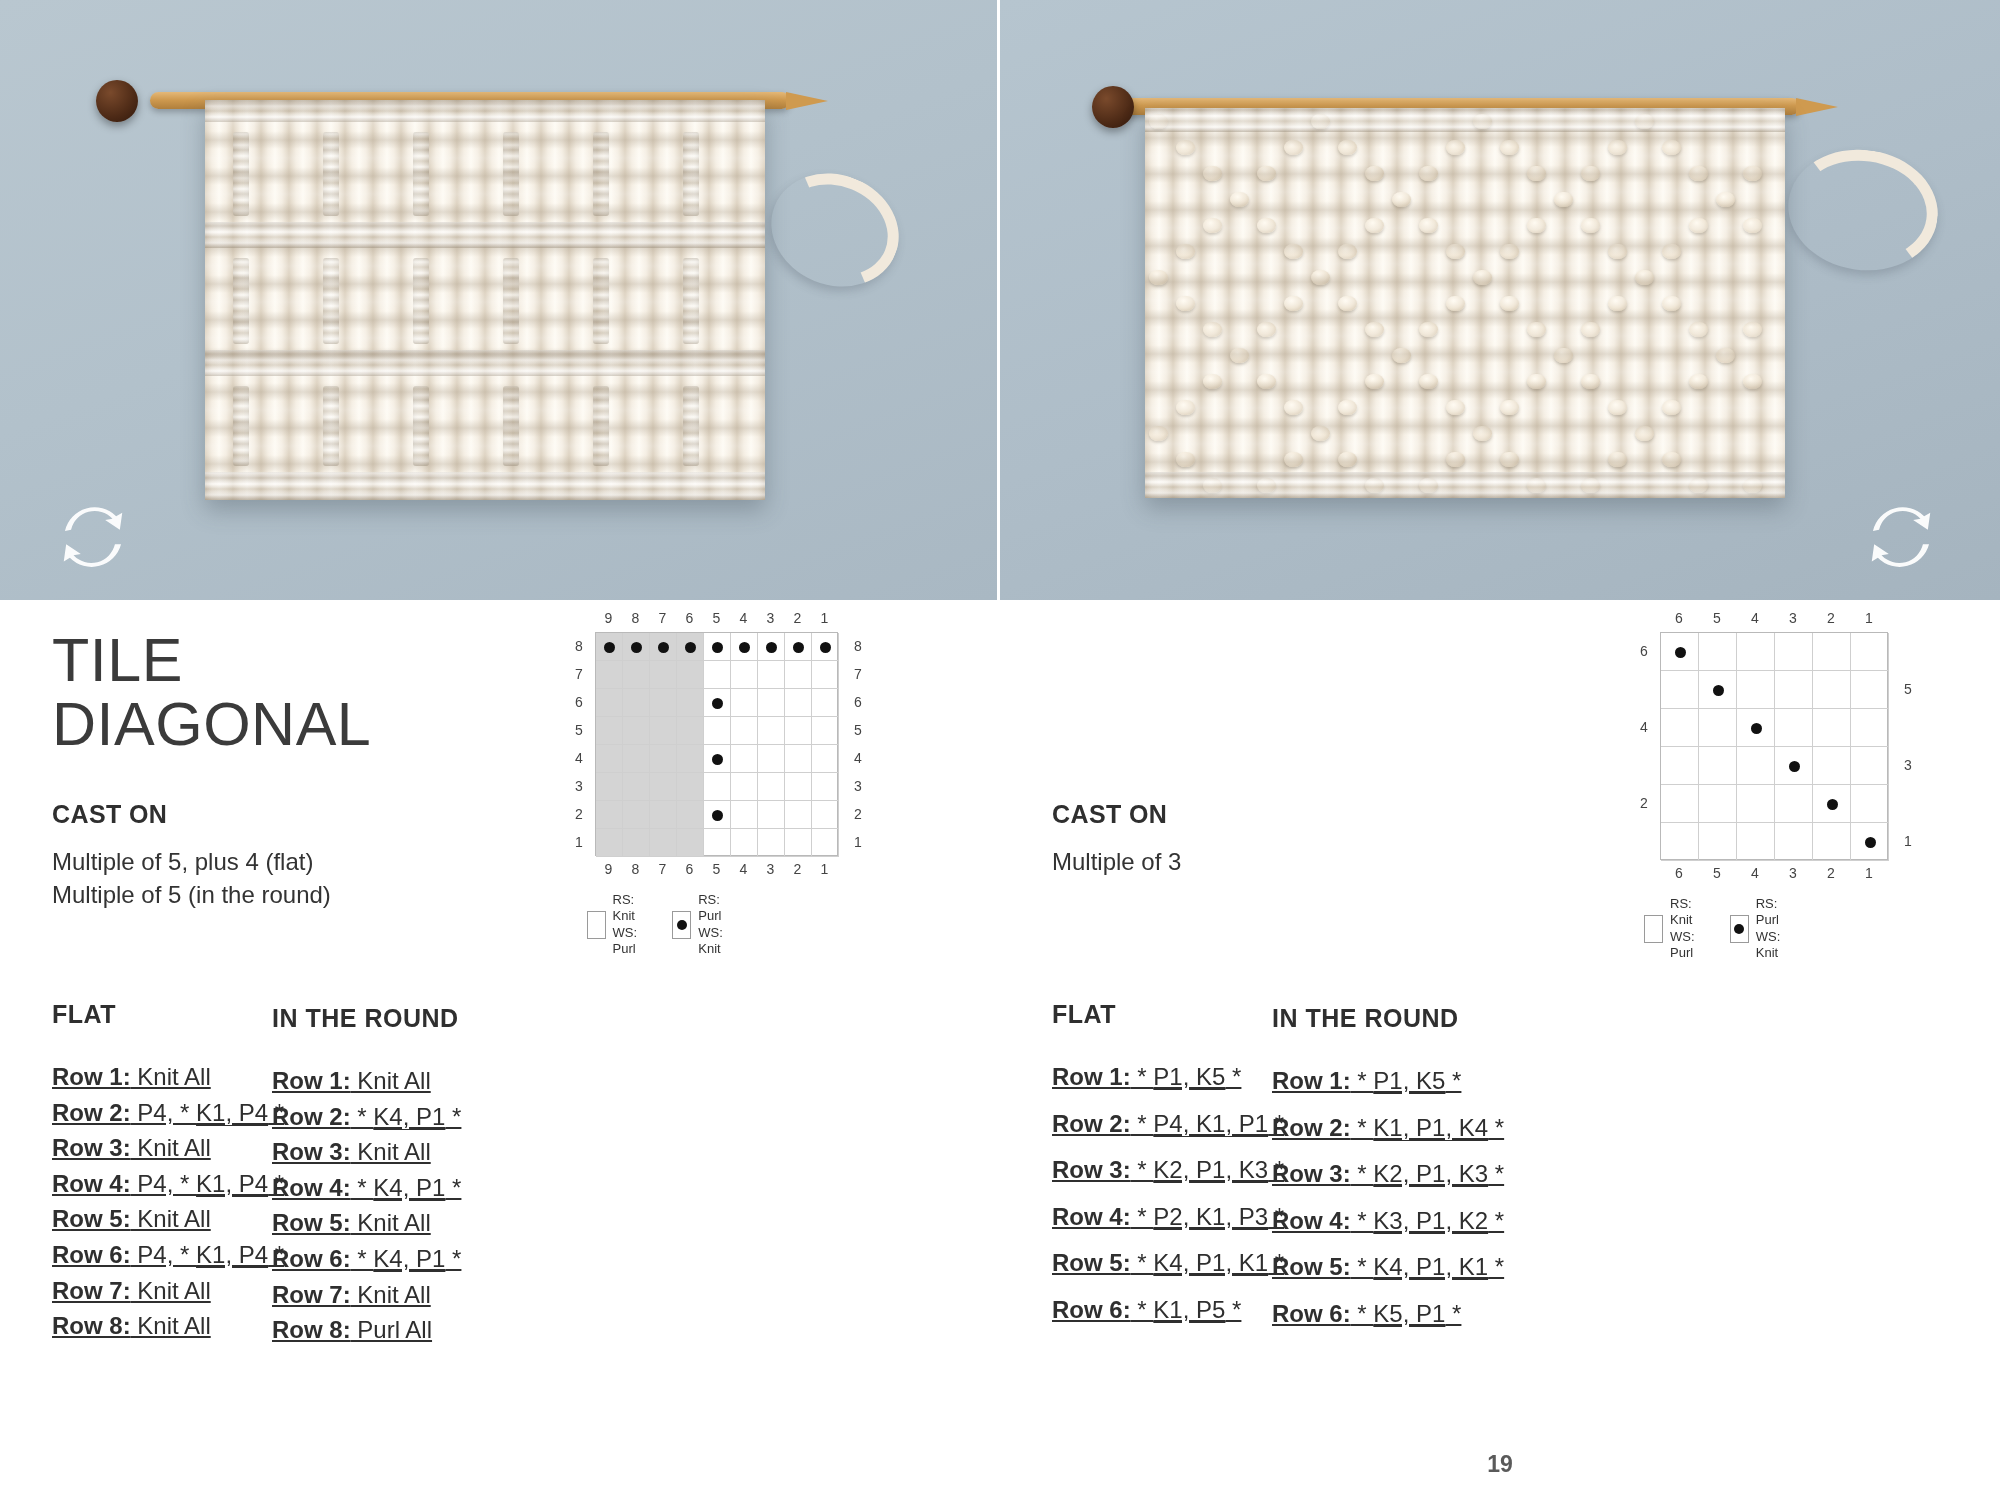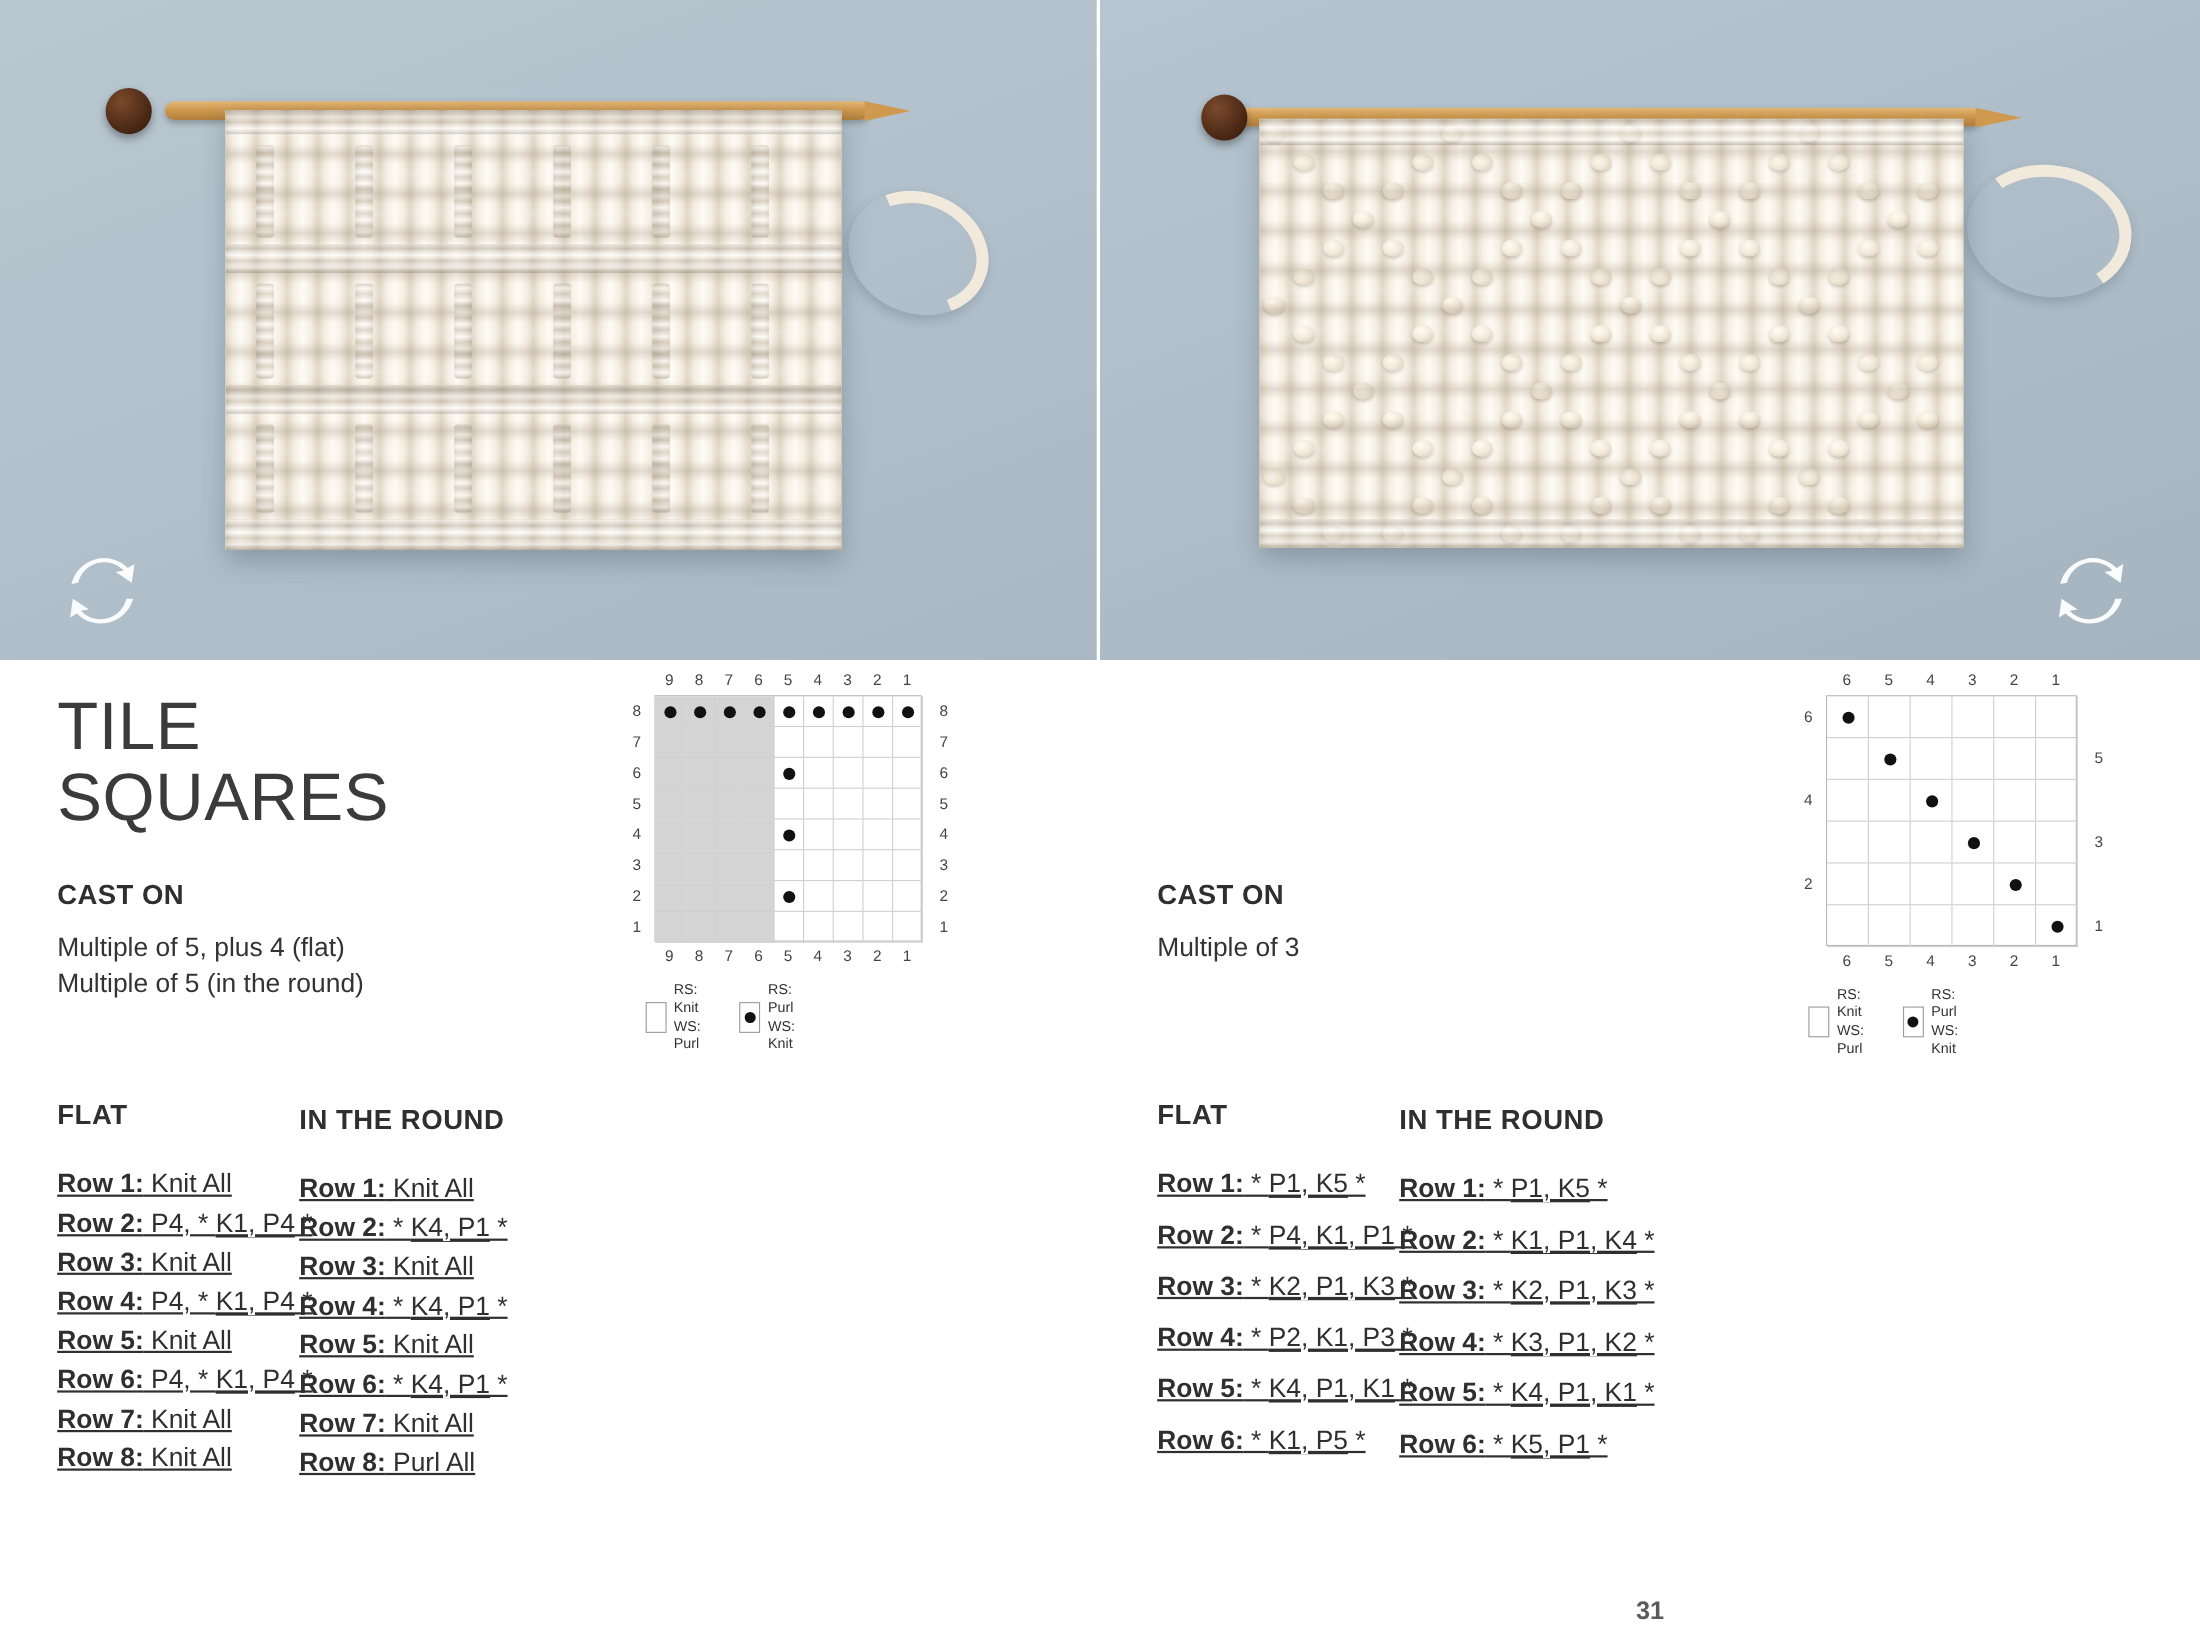--- a/index.html
+++ b/index.html
@@ -233,21 +233,21 @@
       <div class="yarn-tail" style="left:770px; top:175px; width:130px; height:110px; transform:rotate(22deg);"></div>
 
       <svg class="refresh-icon" viewBox="0 0 64 64" style="left:54px; top:498px;">
         <path d="M14 26a20 20 0 0 1 34-9l-6 1 12 8 2-14-5 3A25 25 0 0 0 9 27z" fill="#ffffff"></path>
         <path d="M50 38a20 20 0 0 1-34 9l6-1-12-8-2 14 5-3a25 25 0 0 0 42-11z" fill="#ffffff"></path>
       </svg>
     </div>
 
     <div class="content">
       <div class="title left">TILE
-SQUARES</div>
+DIAGONAL</div>
 
       <div class="caston-head" style="left:52px; top:200px;">CAST ON</div>
       <div class="caston-body" style="left:52px; top:245px;">Multiple of 5, plus 4 (flat)
 Multiple of 5 (in the round)</div>
 
       <div class="colhead" style="left:52px; top:400px;">FLAT</div>
       <div class="colhead" style="left:272px; top:404px;">IN THE ROUND</div>
 
       <div class="rows" id="left-flat-rows" style="left:52px; top:460px;">
           <div class="row"><span class="lbl">Row 1:</span><span> Knit All</span></div>
@@ -624,16 +624,16 @@
             <div class="item">
               <div class="box">
                 <div class="d"></div>
               </div>
               <div class="txt">RS: Purl
 WS: Knit</div>
             </div>
           </div>
         </div>
 
-      <div class="pagenum">31</div>
+      <div class="pagenum">19</div>
     </div>
   </div>
 </div>
 
 </body></html>

